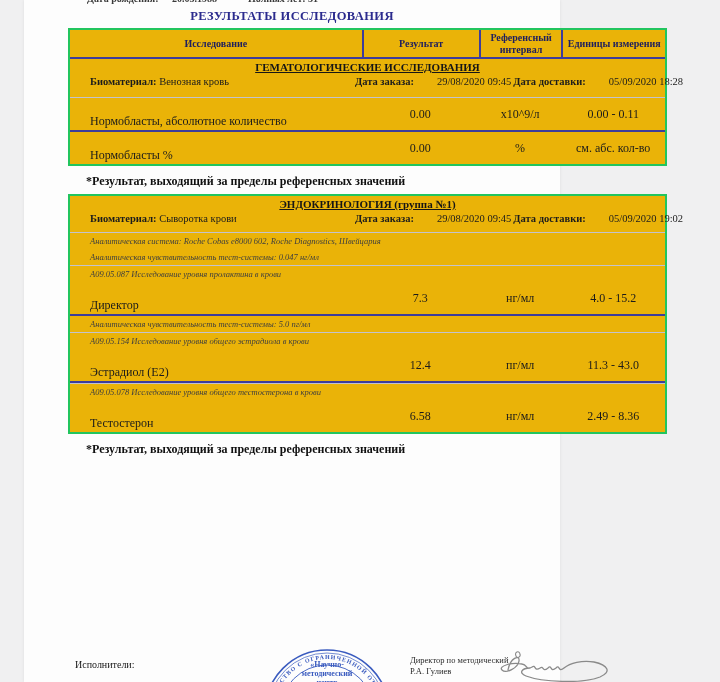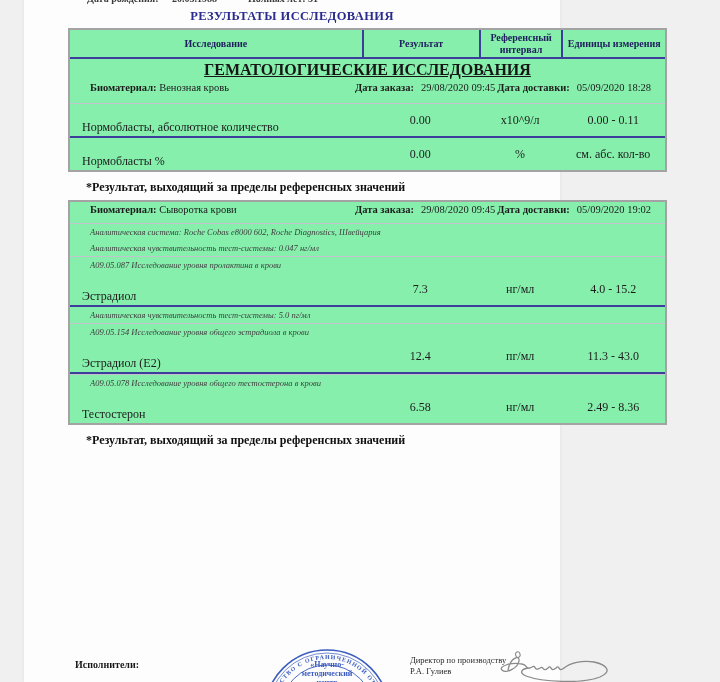--- a/index.html
+++ b/index.html
@@ -6,45 +6,45 @@
   .frame{position:relative;width:720px;height:682px;background:#f0f0f1;overflow:hidden;
          font-family:"Liberation Serif",serif;}
   .page{position:absolute;left:24px;top:0;width:536px;height:682px;background:#fdfdfd;
         box-shadow:0 0 3px rgba(0,0,0,0.08);}
   
   .top-strip{position:relative;height:6px;overflow:hidden;}
   .top-strip span{position:absolute;top:-7px;font-weight:bold;font-size:10px;color:#3a3a3a;white-space:nowrap;}
   .ts1{left:63px;} .ts2{left:148px;font-weight:normal;} .ts3{left:224px;}
   .title{text-align:center;color:#2b2b8e;font-weight:bold;font-size:12.5px;letter-spacing:0.4px;margin-top:3px;}
   
-  .rtable{margin-left:44px;width:599px;border:2px solid #a3a3a3;box-sizing:border-box;background:#86efac;}
+  .rtable{margin-left:44px;width:599px;border:2px solid #22c55e;box-sizing:border-box;background:#eab308;}
   .t1{margin-top:4px;} .t2{margin-top:5px;}
   .thead{display:grid;grid-template-columns:49% 19.7% 13.9% 17.4%;border-bottom:2px solid #3d3d9b;}
   .th{font-size:10px;font-weight:bold;color:#20205e;text-align:center;padding:2px 4px;min-height:21px;
       display:flex;align-items:center;justify-content:center;box-sizing:border-box;line-height:1.15;}
   .th + .th{border-left:2px solid #3d3d9b;}
-  .band{text-align:center;font-weight:bold;font-size:16px;color:#161616;padding:2px 0 1px;}
+  .band{text-align:center;font-weight:bold;font-size:11px;color:#161616;padding:2px 0 1px;}
   .band span{text-decoration:underline;}
   .biorow{display:flex;font-size:10.5px;color:#1c1c1c;padding:2px 0 3px 20px;align-items:baseline;}
   .bio{flex:0 0 265px;}
   .bio b,.dates b{font-weight:bold;}
   .dates{display:flex;white-space:nowrap;}
-  .dates .v{margin-left:7px;margin-right:2px;}
+  .dates .v{margin-left:23px;margin-right:2px;}
   .gap7{height:7px;}
   .thinline{height:1px;background:#c3c3cd;}
   .mt6{margin-top:5px;}
   .rrow{display:grid;grid-template-columns:49% 19.7% 13.9% 17.4%;font-size:12px;color:#1b1b1b;
         align-items:center;min-height:18px;padding:1px 0;}
-  .rrow .name{padding-left:12px;margin-top:15px;}
+  .rrow .name{padding-left:20px;margin-top:15px;}
   .rrow .val{text-align:center;}
   .bsep{border-bottom:2px solid #3d3d9b;}
   .inote{font-style:italic;font-size:8.5px;color:#3e3e3e;padding:3px 0 3px 20px;}
   .note{font-weight:bold;font-size:12px;color:#101010;margin:8px 0 0 62px;}
   
-  .executors{position:absolute;left:51px;top:659px;font-weight:bold;font-size:10px;color:#161616;}
+  .executors{position:absolute;left:51px;top:659px;font-weight:normal;font-size:10px;color:#161616;}
   .director{position:absolute;left:386px;top:655px;font-size:8.5px;color:#2a2a2a;line-height:1.35;}
   .stamp{position:absolute;left:238px;top:646px;width:130px;height:130px;}
   .signature{position:absolute;left:462px;top:648px;}
 </style>
 </head>
 <body>
 
 <div class="frame">
   <div class="page">
 
@@ -90,39 +90,42 @@
         <div class="name">Нормобласты %</div>
         <div class="val">0.00</div>
         <div class="val">%</div>
         <div class="val">см. абс. кол-во</div>
       </div>
     </div>
 
     <div class="note">*Результат, выходящий за пределы референсных значений</div>
 
     <div class="rtable t2">
+      <div class="band">
+        <span>ЭНДОКРИНОЛОГИЯ (группа №1)</span>
+      </div>
       <div class="biorow">
         <div class="bio">
           <b>Биоматериал:</b>
           <span>Сыворотка крови</span>
         </div>
         <div class="dates">
           <b>Дата заказа:</b>
           <span class="v">29/08/2020 09:45</span>
           <b>Дата доставки:</b>
           <span class="v">05/09/2020 19:02</span>
         </div>
       </div>
       <div class="thinline mt6"></div>
       <div class="inote">Аналитическая система: Roche Cobas e8000 602, Roche Diagnostics, Швейцария</div>
       <div class="inote">Аналитическая чувствительность тест-системы: 0.047 нг/мл</div>
       <div class="thinline"></div>
       <div class="inote">A09.05.087 Исследование уровня пролактина в крови</div>
       <div class="rrow bsep">
-        <div class="name">Эстрадиол</div>
+        <div class="name">Директор</div>
         <div class="val">7.3</div>
         <div class="val">нг/мл</div>
         <div class="val">4.0 - 15.2</div>
       </div>
       <div class="inote">Аналитическая чувствительность тест-системы: 5.0 пг/мл</div>
       <div class="thinline"></div>
       <div class="inote">A09.05.154 Исследование уровня общего эстрадиола в крови</div>
       <div class="rrow bsep">
         <div class="name">Эстрадиол (E2)</div>
         <div class="val">12.4</div>
@@ -152,21 +155,21 @@
         <text font-size="6" font-weight="bold" fill="#3a5bbf" letter-spacing="1">
           <textPath href="#stamp-arc" startOffset="4%">ОБЩЕСТВО С ОГРАНИЧЕННОЙ ОТВЕТСТВЕННОСТЬЮ</textPath>
         </text>
         <text x="65" y="21" text-anchor="middle" font-size="8" font-weight="bold" fill="#3a5bbf">«Научно-</text>
         <text x="65" y="30" text-anchor="middle" font-size="8" font-weight="bold" fill="#3a5bbf">методический</text>
         <text x="65" y="39" text-anchor="middle" font-size="8" font-weight="bold" fill="#3a5bbf">центр</text>
       </svg>
     </div>
 
     <div class="director">
-      <div>Директор по производству</div>
+      <div>Директор по методический</div>
       <div>Р.А. Гулиев</div>
     </div>
 
     <div class="signature">
       <svg width="135" height="36" viewBox="0 0 135 36">
         <path d="M22 22 C 24 10, 34 6, 33 13 C 32 20, 20 26, 16 22 C 12 18, 26 14, 36 16
                  C 42 17, 40 23, 46 19 C 50 16, 48 24, 54 20 C 58 17, 56 25, 62 20
                  C 66 16, 64 25, 70 20 C 74 16, 72 25, 78 20 C 84 15, 96 12, 108 14
                  C 122 17, 126 24, 114 29 C 96 36, 56 34, 40 28 C 32 25, 36 20, 44 20" fill="none" stroke="#8a8a8a" stroke-width="1.3" stroke-linecap="round"></path>
         <path d="M30 8 C 28 4, 33 2, 34 6 C 35 9, 31 11, 30 8" fill="none" stroke="#8a8a8a" stroke-width="1.1"></path>

